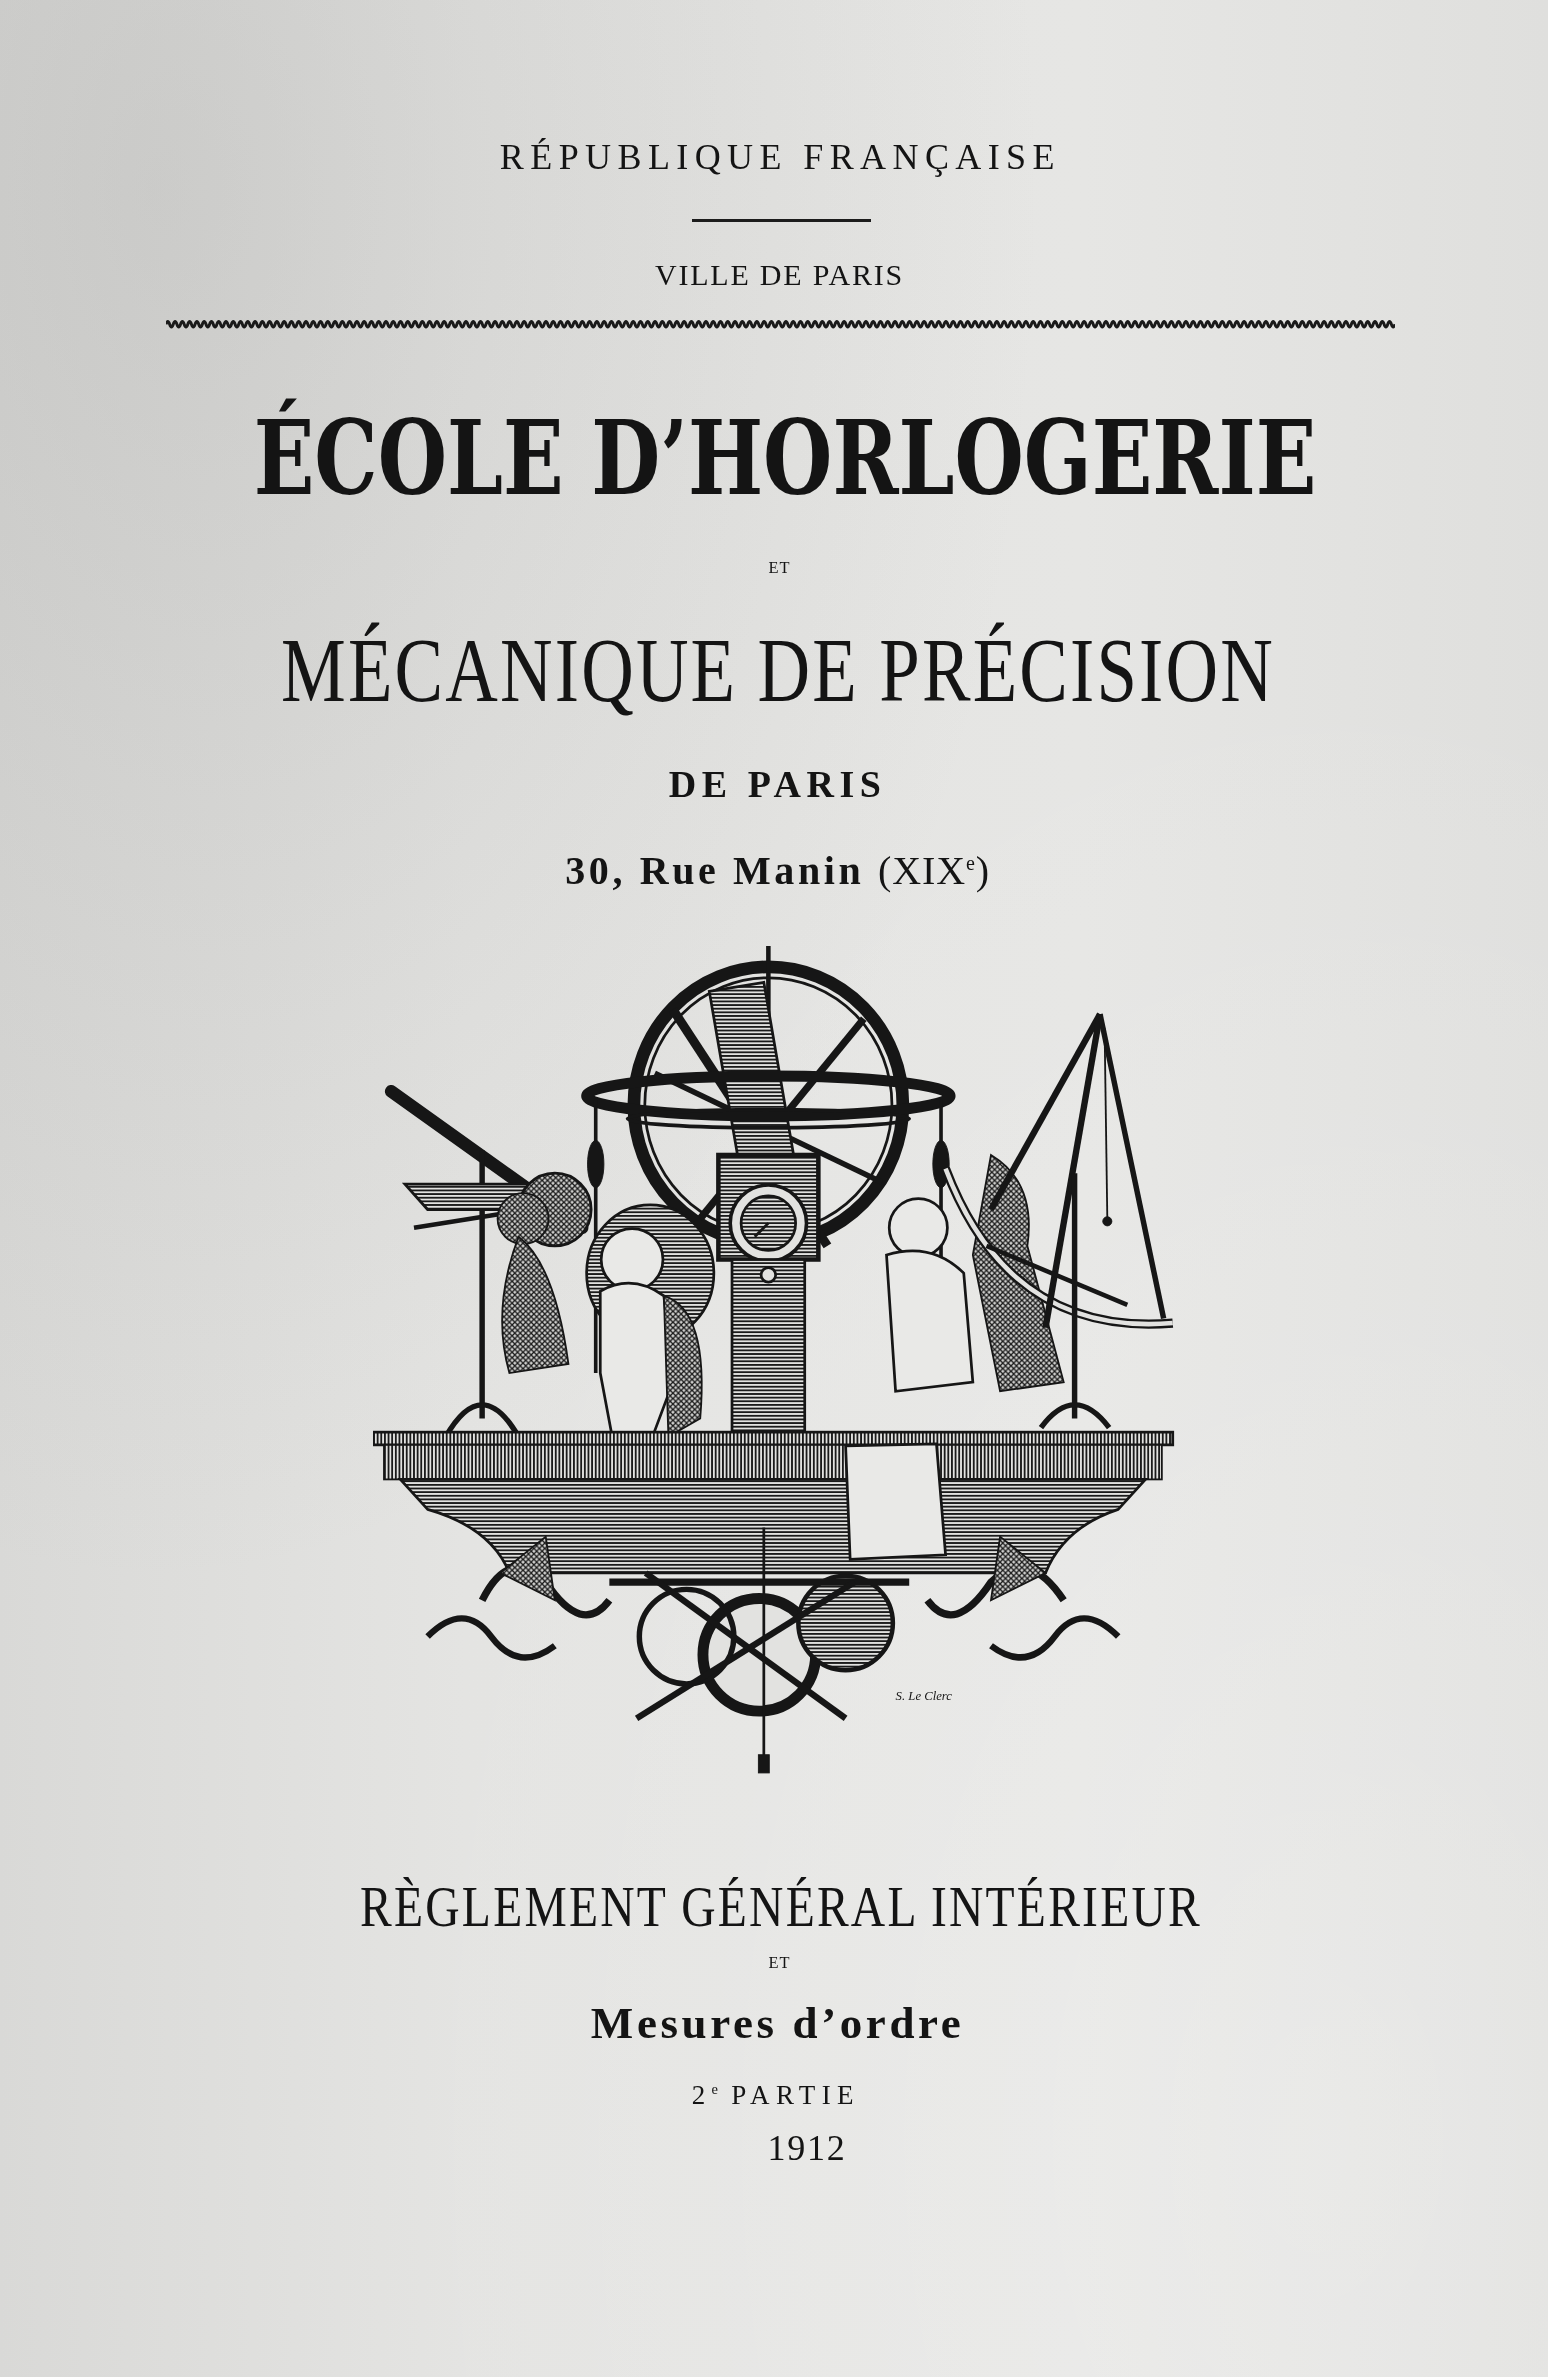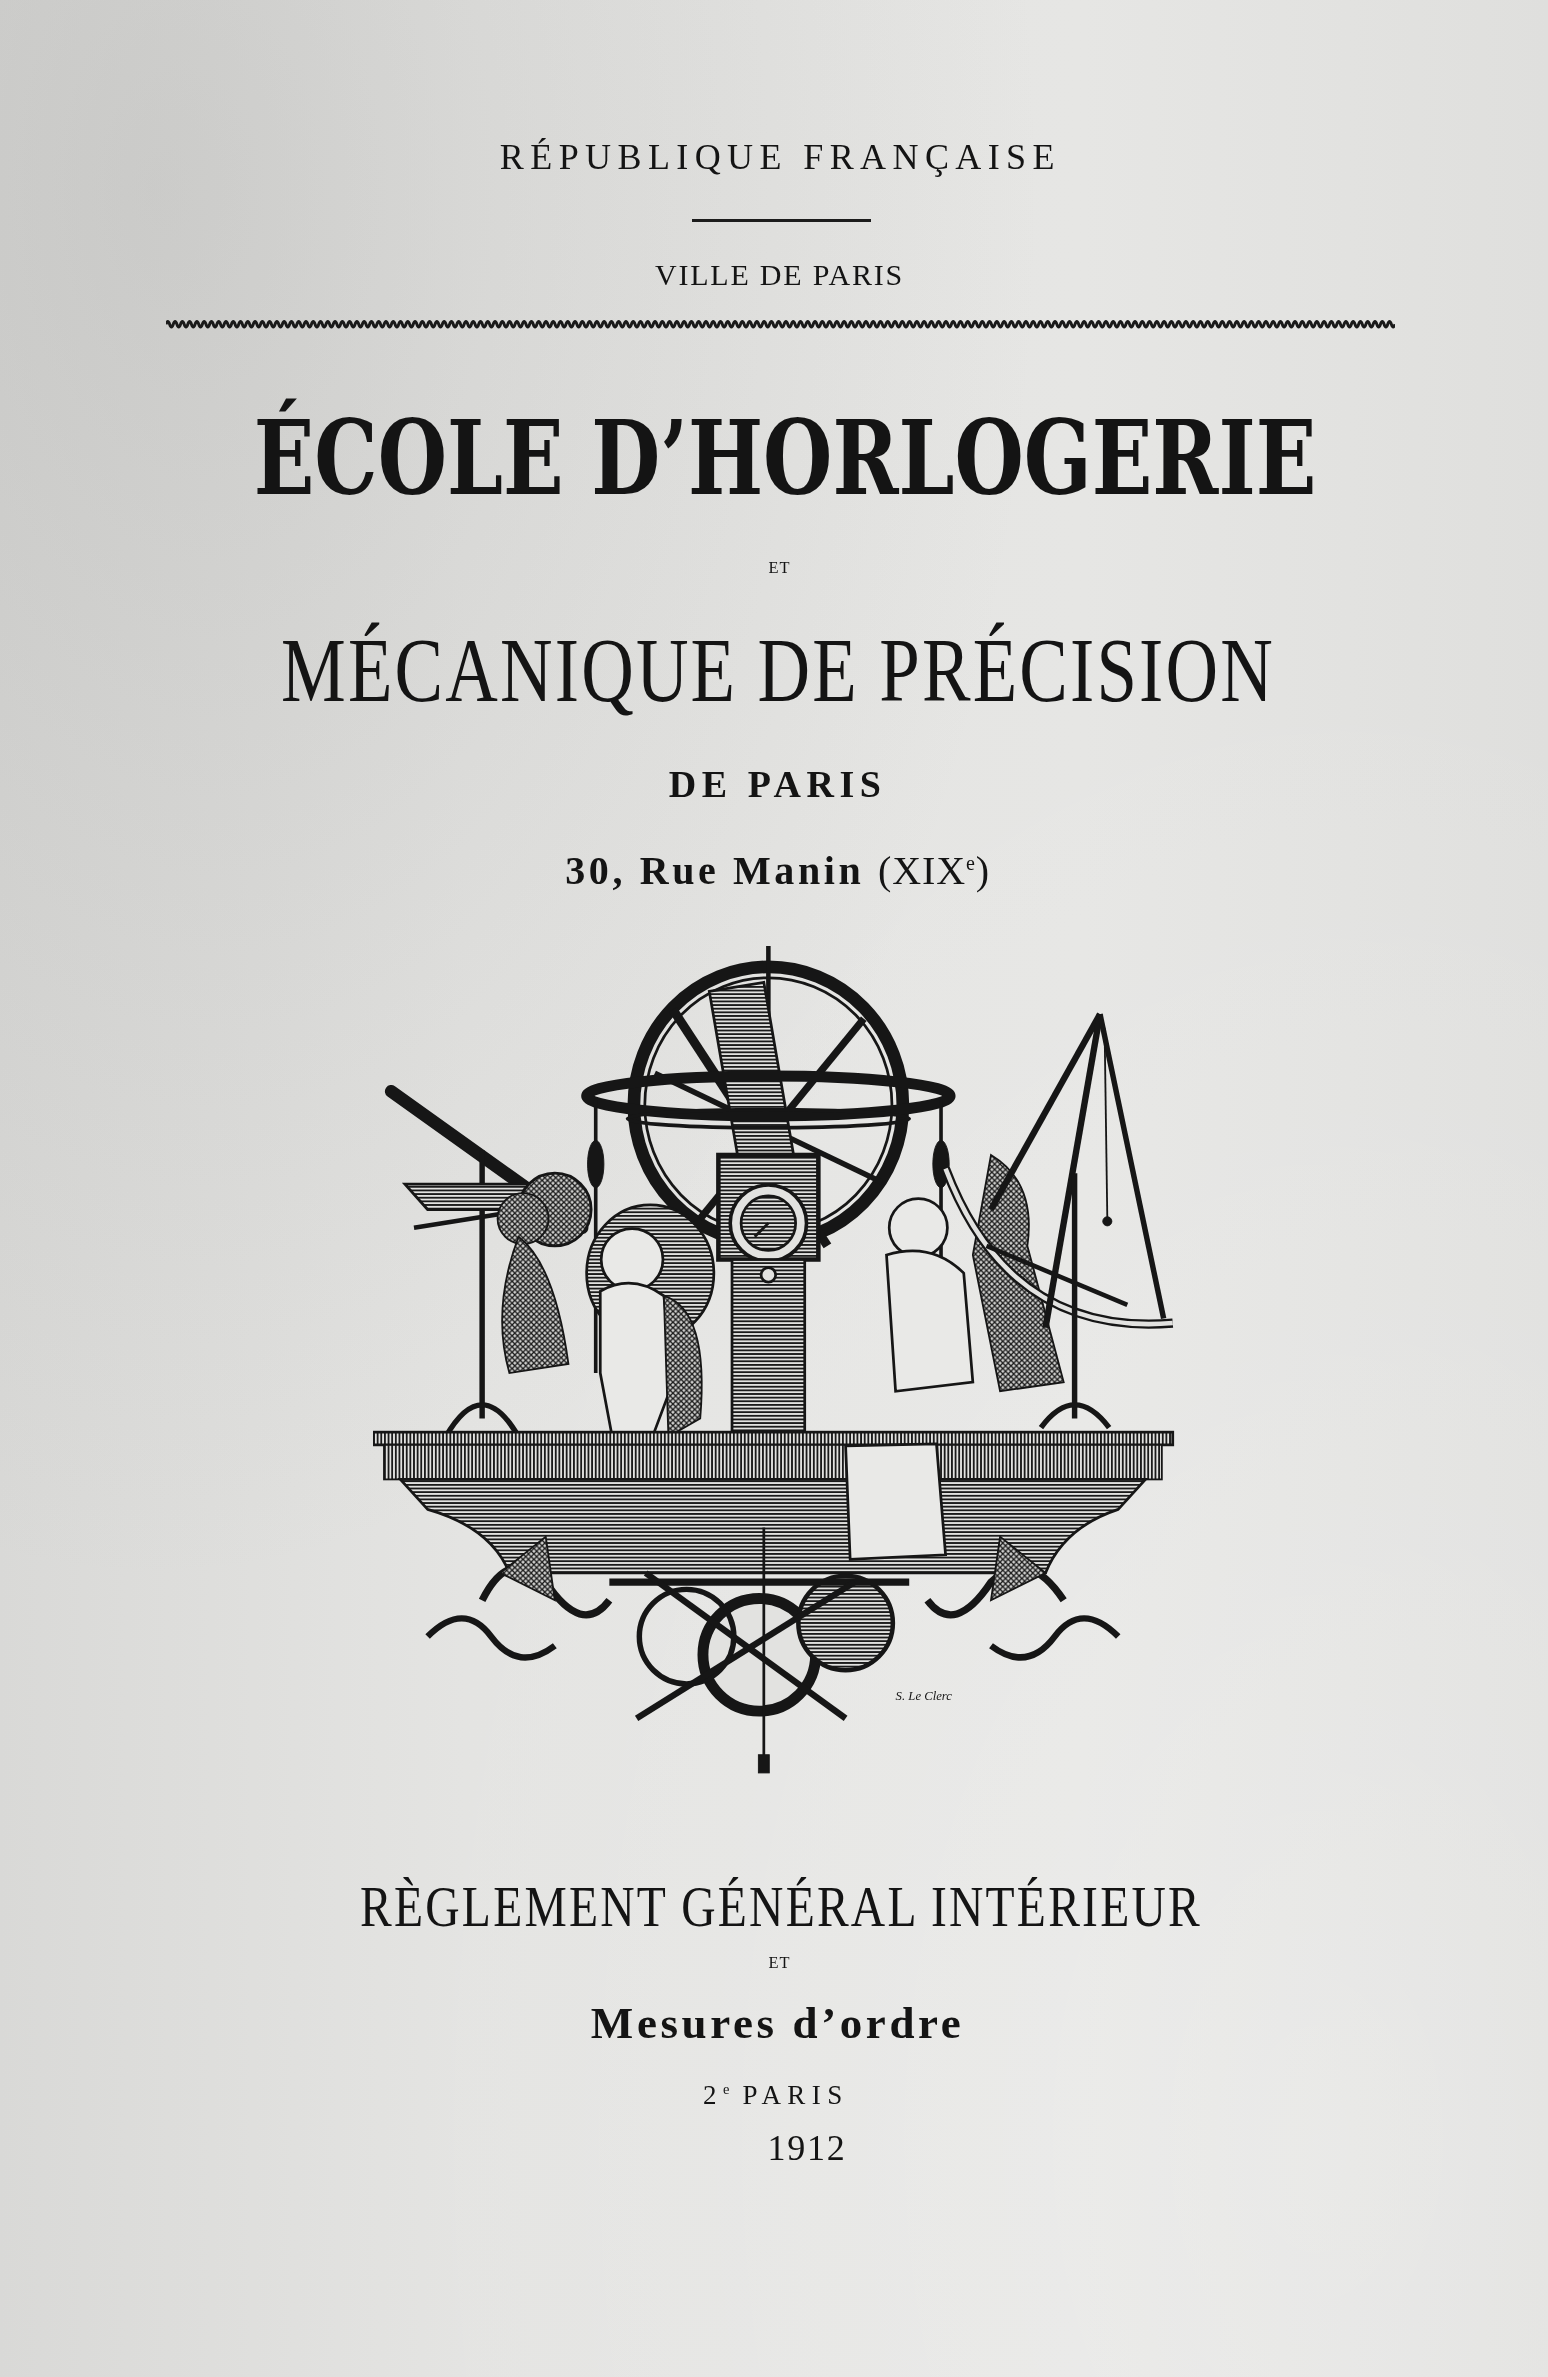--- a/index.html
+++ b/index.html
@@ -168,17 +168,17 @@
       <path d="M140 690 L190 650 L200 720 Z" fill="url(#cross)" stroke-width="2"></path>
       <path d="M740 690 L690 650 L680 720 Z" fill="url(#cross)" stroke-width="2"></path>
     </g>
 
     <text x="575" y="830" font-family="Liberation Serif, serif" font-style="italic" font-size="14" fill="#161616">S. Le Clerc</text>
   </svg>
 
   <div class="line serif reglement">RÈGLEMENT GÉNÉRAL INTÉRIEUR</div>
   <div class="line serif et2">ET</div>
   <div class="line serif mesures">Mesures d’ordre</div>
-  <div class="line serif partie"><span>2</span><sup>e</sup><span> PARIS</span></div>
+  <div class="line serif partie"><span>2</span><sup>e</sup><span> PARTIE</span></div>
   <div class="line serif year">1912</div>
 
 </div>
 
 
 </body></html>

